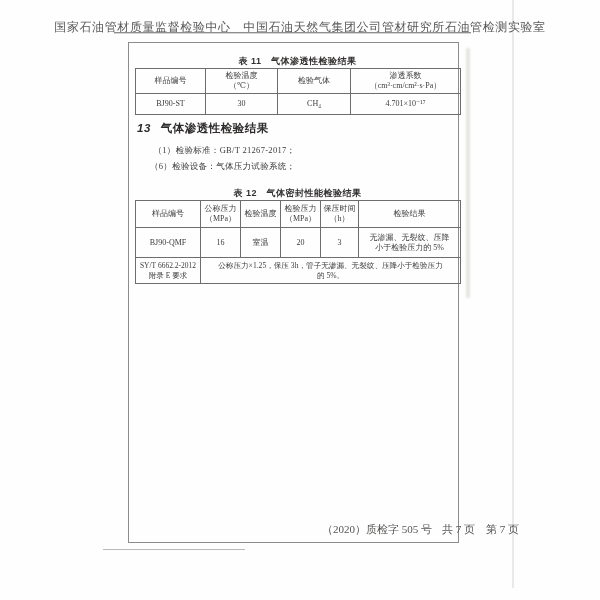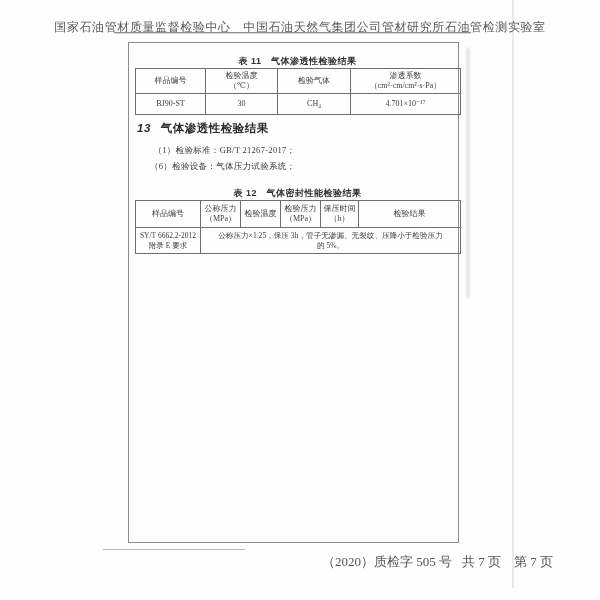--- a/index.html
+++ b/index.html
@@ -83,22 +83,22 @@
   }
   .footer-left .flabel {
     font-family: "Liberation Sans", "DejaVu Sans", sans-serif;
     font-weight: bold; color: #343434;
   }
   .footer-left .fname {
     font-style: italic; font-size: 8px; color: #5b5b5b; margin-right: 20px;
     letter-spacing: 1px;
   }
   .footer-right {
-    position: absolute; left: 322px; top: 553px; width: 160px;
-    font-size: 13px; color: #555553; white-space: nowrap; text-align: center;
+    position: absolute; left: 322px; top: 522px; width: 160px;
+    font-size: 11px; color: #555553; white-space: nowrap; text-align: center;
   }
   .footer-right .pgs { margin-left: 10px; }
 </style>
 </head>
 <body>
 
 <div class="canvas">
 
   <div class="scan-edge-right"></div>
   <div class="scan-smudge"></div>
@@ -161,20 +161,29 @@
 （MPa）</th>
         <th>检验温度</th>
         <th>检验压力
 （MPa）</th>
         <th>保压时间
 （h）</th>
         <th>检验结果</th>
       </tr>
     </thead>
     <tbody>
+      <tr class="t12-row1">
+        <td>BJ90-QMF</td>
+        <td>16</td>
+        <td>室温</td>
+        <td>20</td>
+        <td>3</td>
+        <td>无渗漏、无裂纹、压降
+小于检验压力的 5%</td>
+      </tr>
       <tr class="t12-row2">
         <td class="req-label">SY/T 6662.2-2012
 附录 E 要求</td>
         <td class="req-text" colspan="5">公称压力×1.25，保压 3h，管子无渗漏、无裂纹、压降小于检验压力的 5%。</td>
       </tr>
     </tbody>
   </table>
 
   <div class="fold-line"></div>
 

